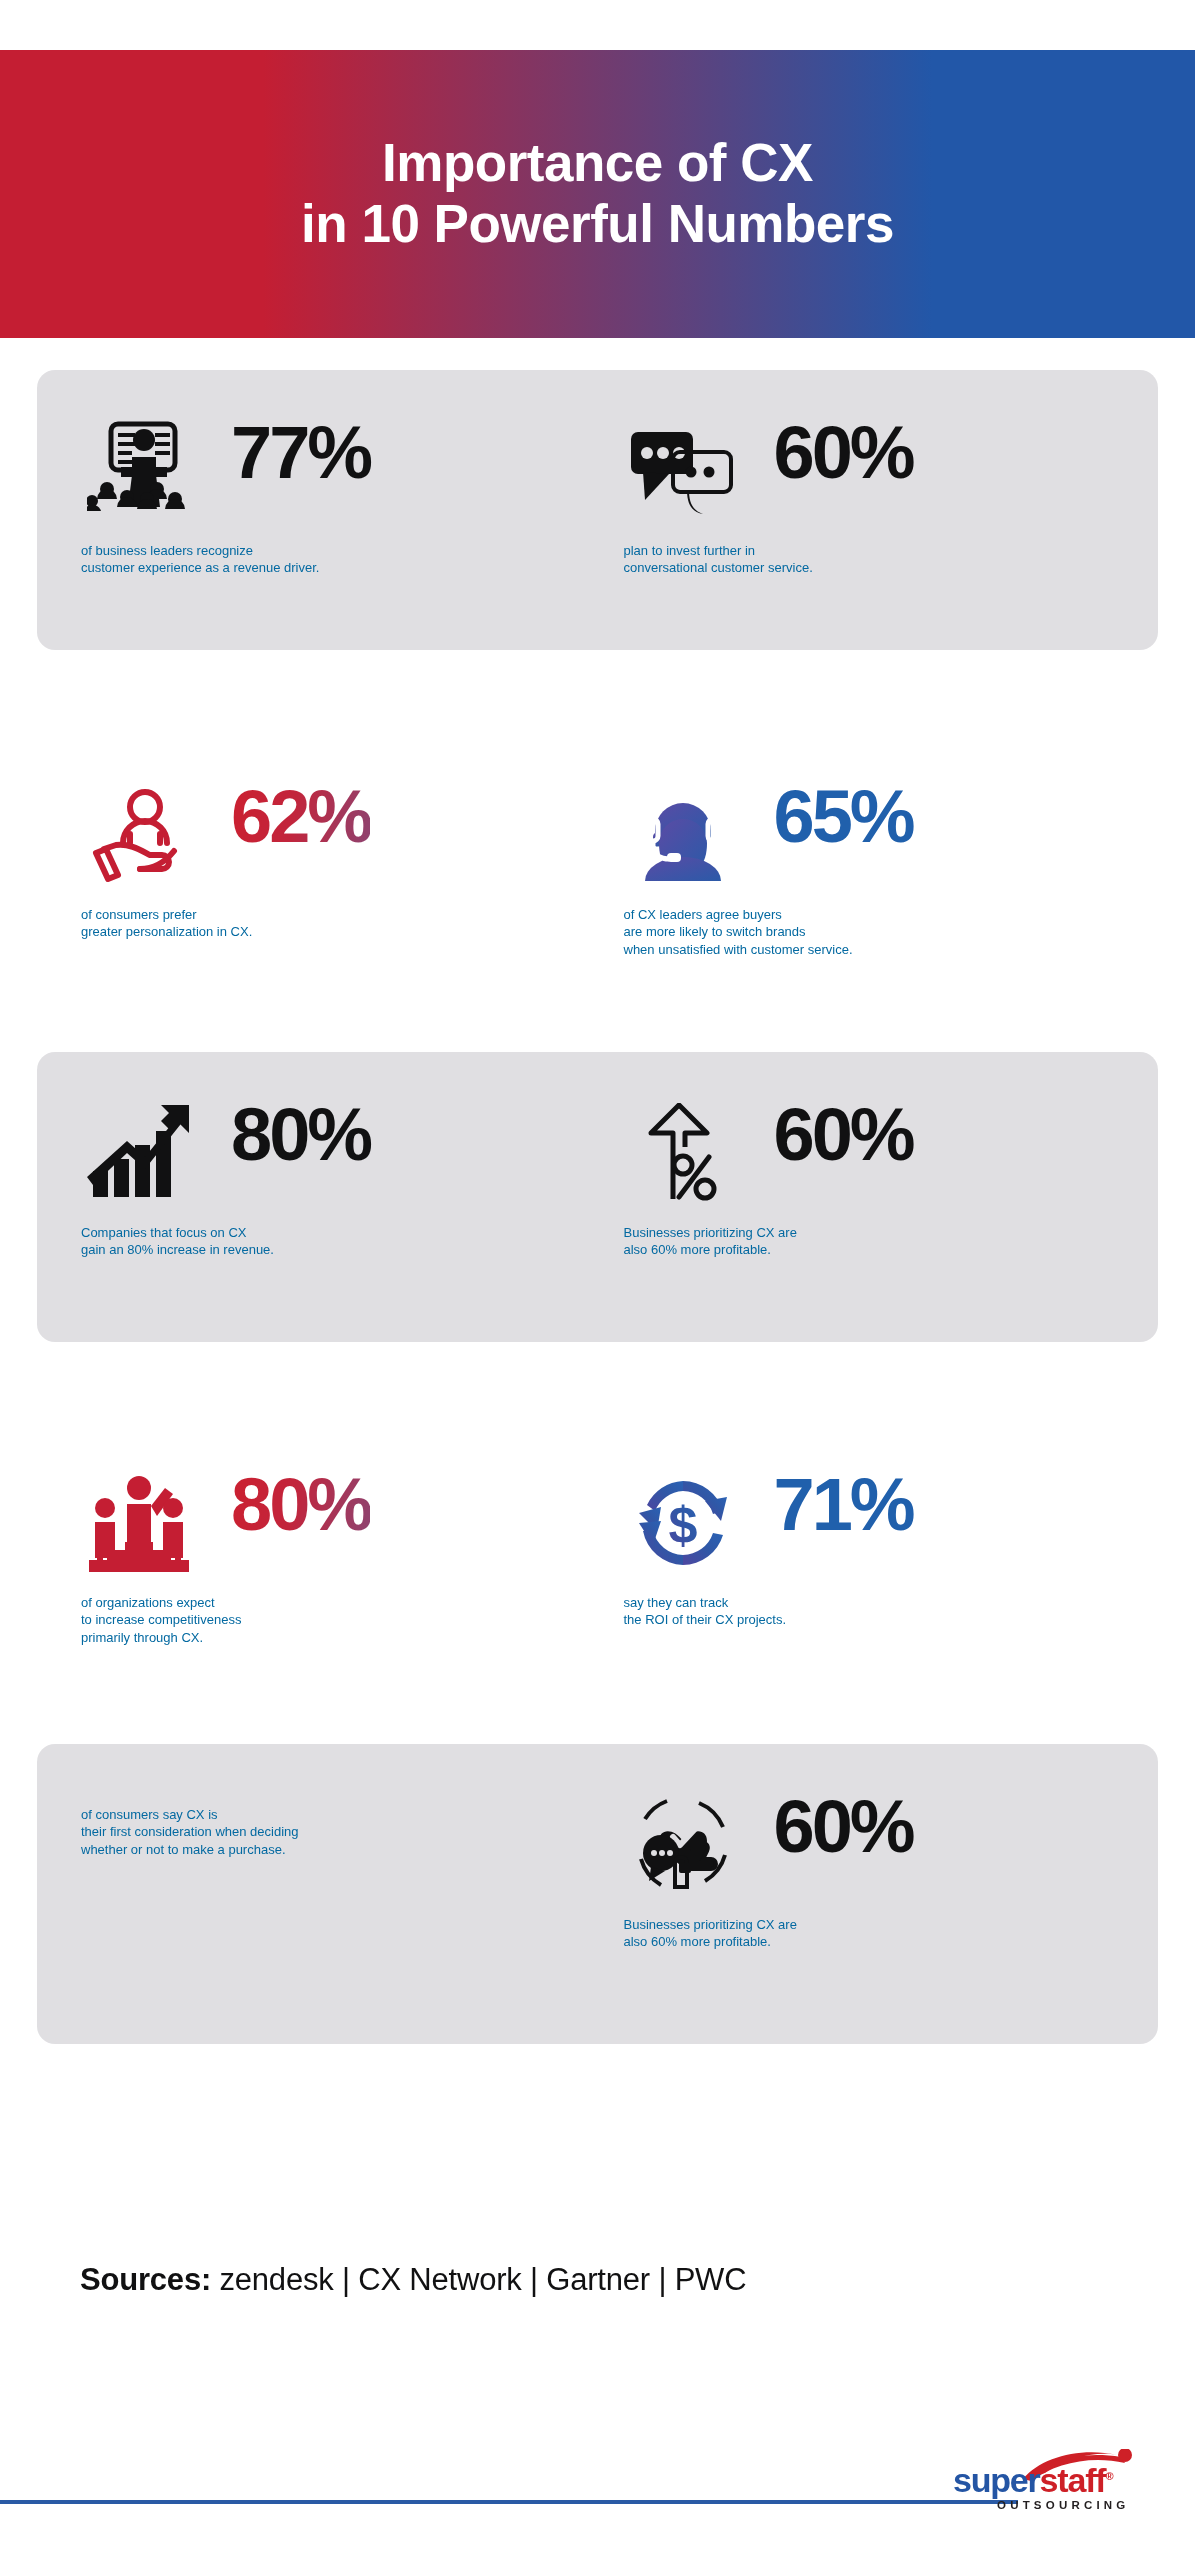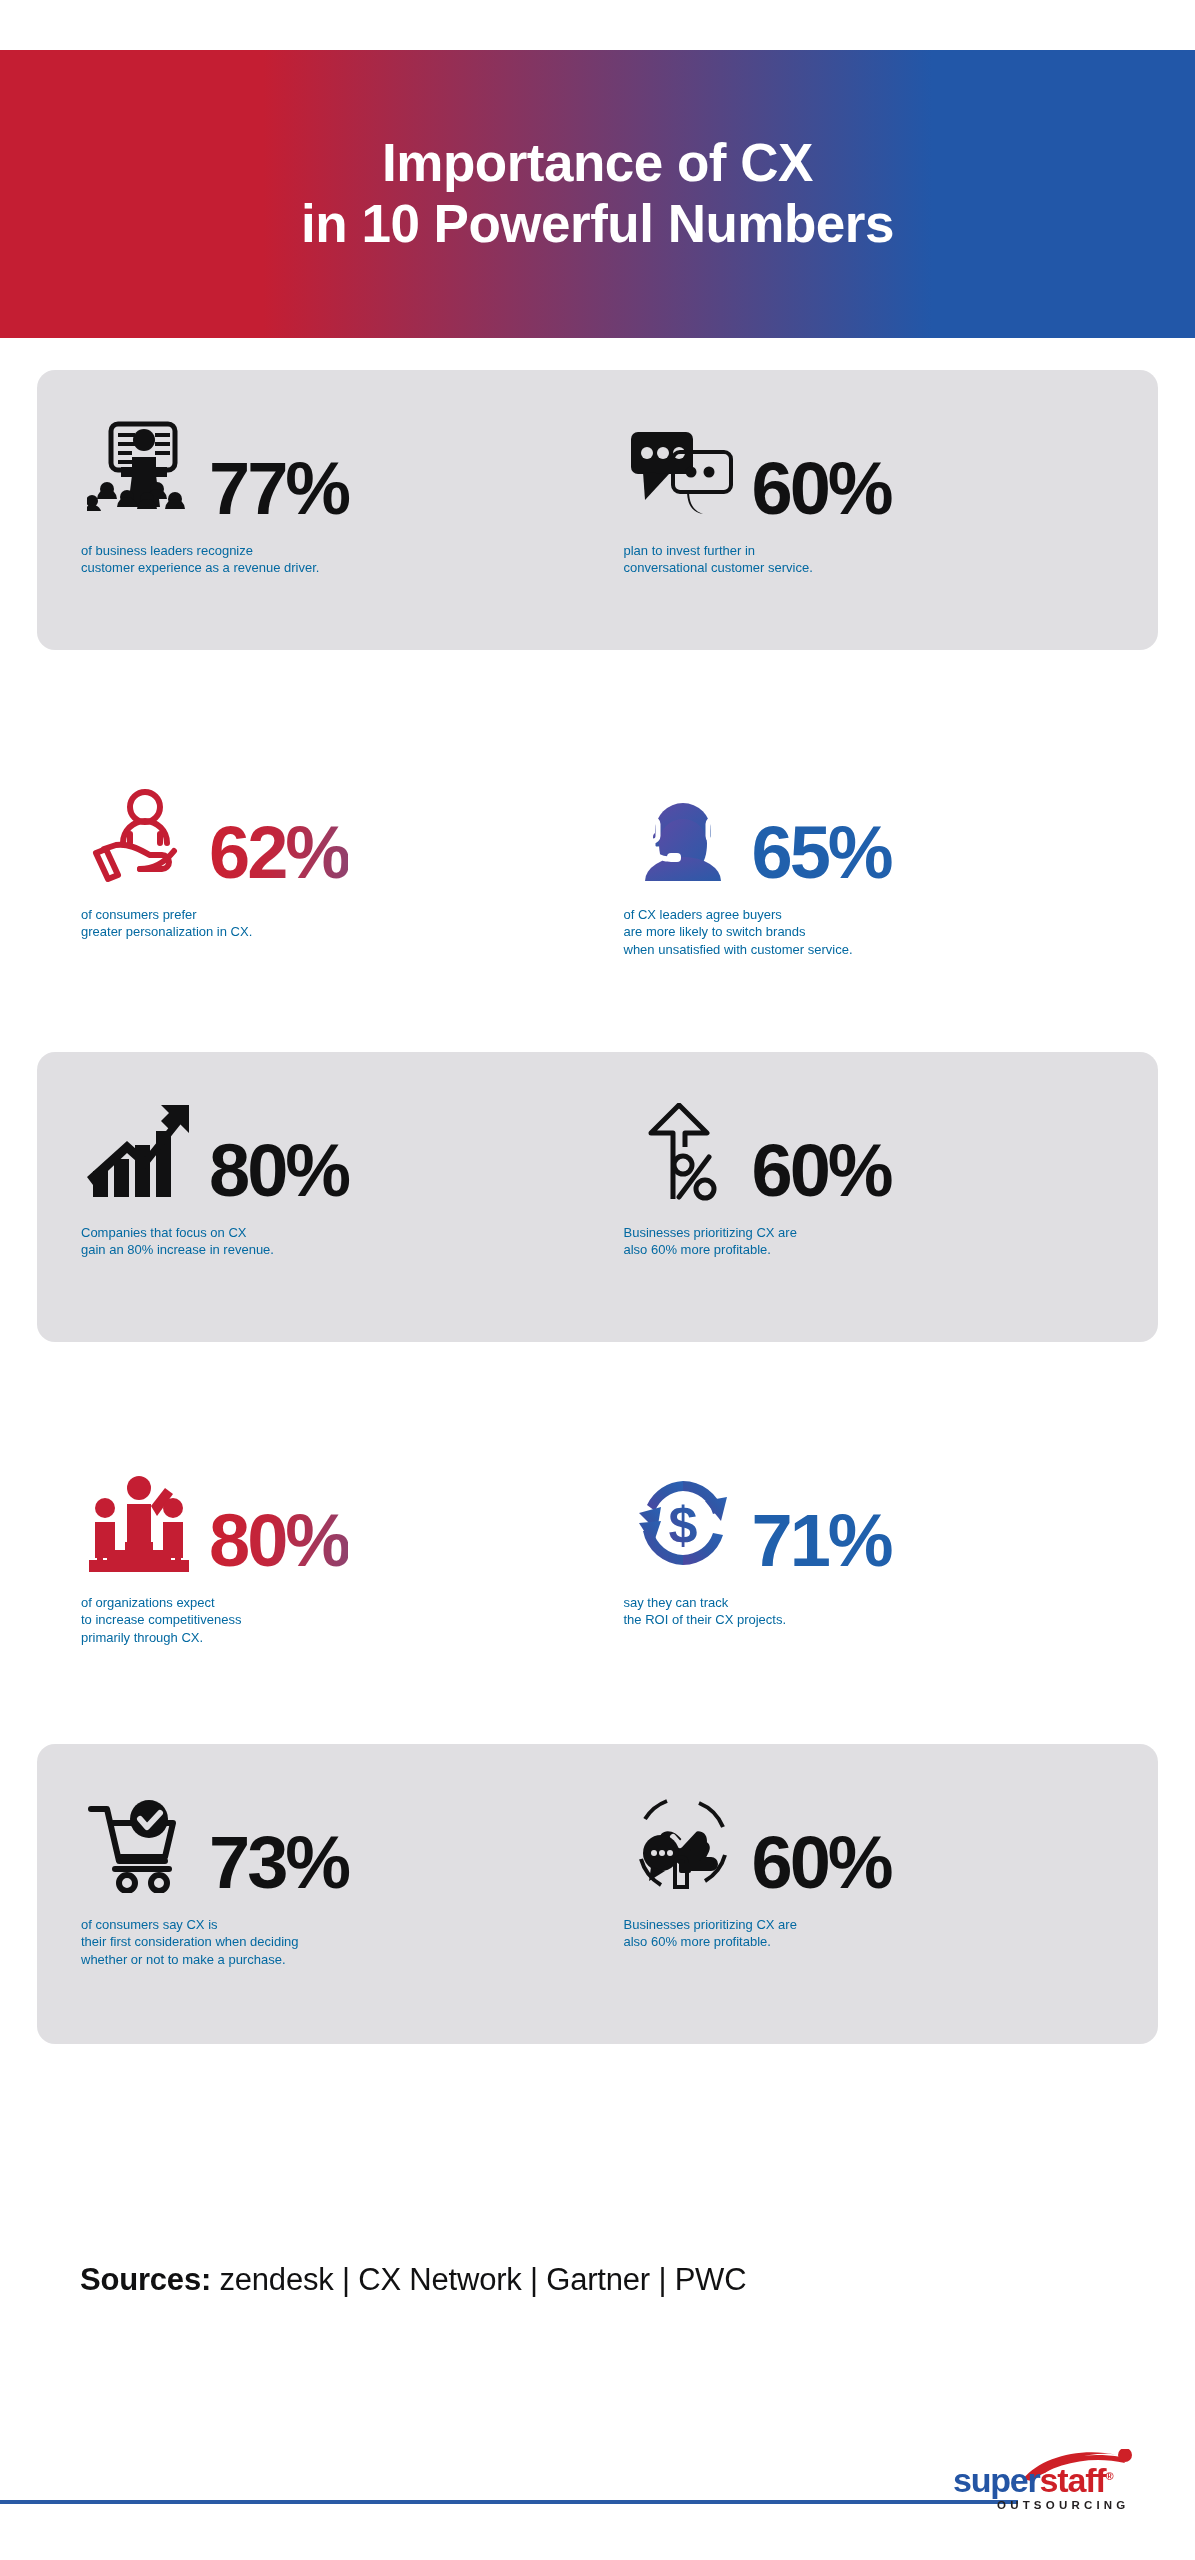--- a/index.html
+++ b/index.html
@@ -19,21 +19,21 @@
   }
   .header-title .l2 { display:block; }
 
   
   .rows { position:absolute; left:0; top:370px; width:1195px; }
   .row { position:relative; width:1121px; margin:0 auto; display:flex; }
   .row.shaded { border-radius:18px; }
 
   .cell { width:50%; position:relative; }
 
-  .statline { display:flex; align-items:flex-end; gap:10px; }
+  .statline { display:flex; align-items:flex-start; gap:32px; }
   .icon-wrap { width:118px; height:110px; display:flex; align-items:center; justify-content:center; flex:0 0 118px; }
   .icon-wrap svg { display:block; }
   .pct {
     font-size:74px; font-weight:800; letter-spacing:-3px; line-height:1;
     white-space:nowrap;
   }
   .pct.dark { color:#111112; }
   .pct.red  { background:linear-gradient(100deg,#CB2030 0%,#C2253C 45%,#8E4370 100%);
               -webkit-background-clip:text; background-clip:text; color:transparent; }
   .pct.blue { color:#2060AC; }
@@ -256,34 +256,20 @@
   </svg>
             </span>
             <span class="pct blue">71%</span>
           </div>
           <div class="caption">say they can track
 the ROI of their CX projects.</div>
         </div>
       </div>
       <div class="row shaded" style="height: 300px; margin-bottom: 0px; background: rgb(224, 223, 226);">
         <div class="cell" style="padding-top: 46px; padding-left: 44px;">
-          <div class="statline">
-            <span class="icon-wrap" style="color: rgb(17, 17, 18);">
-              <svg width="106" height="96" viewBox="0 0 106 96" fill="none" stroke="currentColor" stroke-width="6" stroke-linecap="round" stroke-linejoin="round">
-    <path d="M4 12 h16 l12 52 h46"></path>
-    <path d="M26 26 h60 l-8 34 h-44"></path>
-    <path d="M28 72 h54"></path>
-    <circle cx="40" cy="86" r="8"></circle>
-    <circle cx="72" cy="86" r="8"></circle>
-    <circle cx="62" cy="22" r="19" fill="currentColor" stroke="none"></circle>
-    <path d="M53 22 l7 8 l13 -14" stroke="#E0DFE2" stroke-width="6"></path>
-  </svg>
-            </span>
-            <span class="pct dark">73%</span>
-          </div>
           <div class="caption">of consumers say CX is
 their first consideration when deciding
 whether or not to make a purchase.</div>
         </div>
         <div class="cell" style="padding-top: 46px; padding-left: 26px;">
           <div class="statline">
             <span class="icon-wrap" style="color: rgb(17, 17, 18);">
               <svg width="100" height="96" viewBox="0 0 100 96" fill="currentColor">
     <path d="M12 22 A44 44 0 0 1 34 4" fill="none" stroke="currentColor" stroke-width="4"></path>
     <path d="M66 6 A44 44 0 0 1 90 30" fill="none" stroke="currentColor" stroke-width="4"></path>

